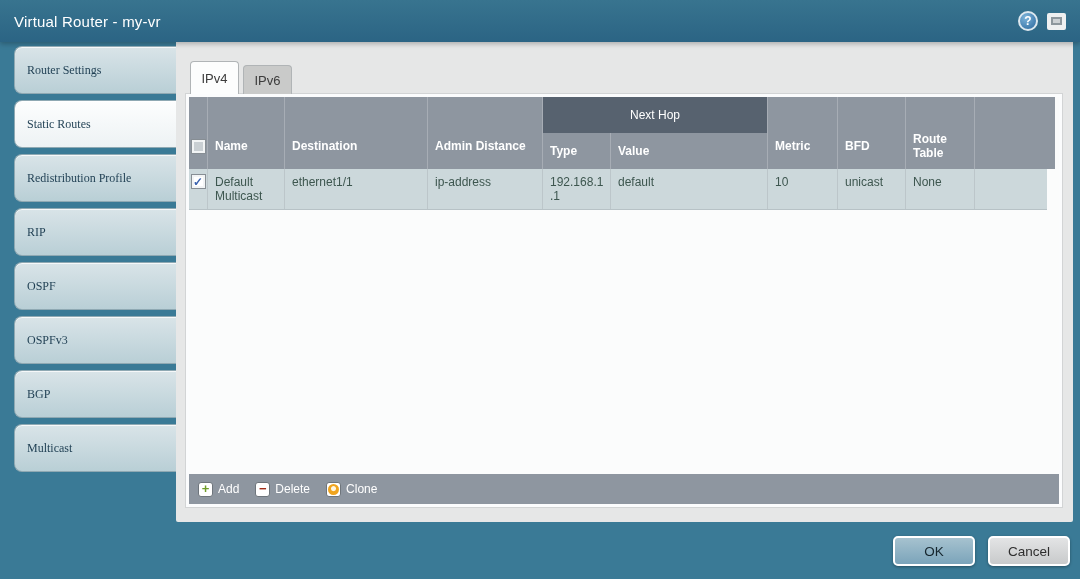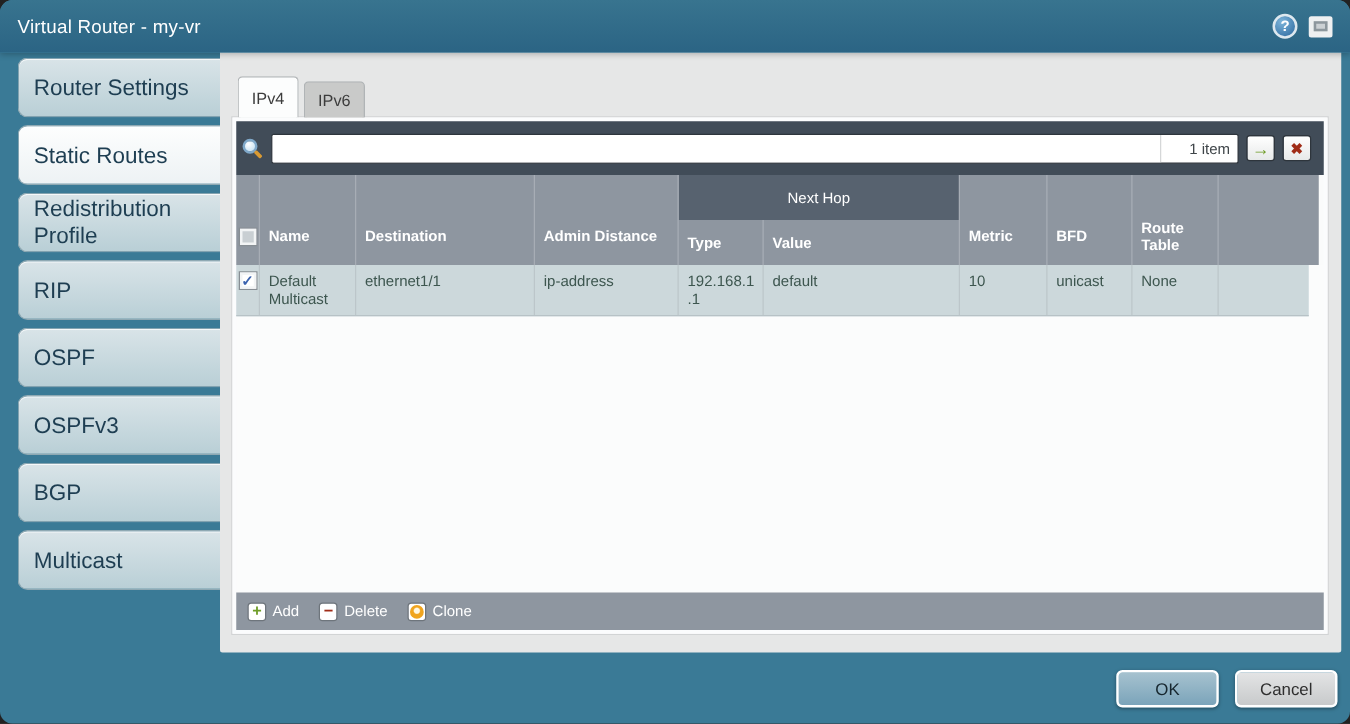--- a/index.html
+++ b/index.html
@@ -1,21 +1,20 @@
 <!DOCTYPE html>
 <html style="--titlebar-top: #38748f; --titlebar-bottom: #2b6484; --body: #3a7a96; --panel: #e6e7e7; --filterbar: #414c58; --header-gray: #8e96a0; --group-header: #57626f; --row-bg: #ccd8db; --accent-green: #6f9d28; --accent-red: #a02c17; --accent-orange: #f0a41e;"><head>
 <meta charset="utf-8">
 <style>
   html,body { margin:0; padding:0; background:#222; }
   * { box-sizing:border-box; }
   .screen {
     position:relative; width:1080px; height:579px; overflow:hidden;
     background:var(--body,#3a7a96);
     font-family:"Liberation Sans", sans-serif;
-    border-radius:10px;
     -webkit-font-smoothing:antialiased;
   }
 
   
   .titlebar {
     position:absolute; left:0; top:0; width:1080px; height:42px;
     background:linear-gradient(var(--titlebar-top,#38748f), var(--titlebar-bottom,#2b6484));
     display:flex; align-items:center; padding:0 14px;
     box-shadow:0 2px 5px rgba(0,0,0,.25);
     z-index:5;
@@ -35,21 +34,21 @@
   .window-icon .pane { width:11px; height:8px; background:#ccd1d4; border:2px solid #8d979d; }
 
   
   .sidebar { position:absolute; left:14px; top:46px; width:162px; z-index:6; }
   .nav-item {
     height:48px; margin-bottom:6px; border-radius:8px 0 0 8px;
     background:linear-gradient(#d9e4e8, #b9cfd6);
     border:1px solid #8fa9b3; border-right:none;
     box-shadow:inset 0 1px 0 rgba(255,255,255,.75);
     display:flex; align-items:center; padding-left:12px;
-    font-size:18px; color:#1e3e52; cursor:pointer;
+    font-size:12px; color:#1e3e52; cursor:pointer;font-family:Liberation Serif, serif;
   }
   .nav-item.active { background:linear-gradient(#fdfefe, #edf2f4); }
 
   
   .main-panel {
     position:absolute; left:176px; top:42px; width:897px; height:480px;
     background:var(--panel,#e6e7e7); border-radius:0 0 2px 2px;
   }
   .tabs { position:absolute; left:14px; top:19px; display:flex; align-items:flex-end; gap:4px; z-index:3; }
   .tab {
@@ -203,36 +202,20 @@
 
   <div class="main-panel">
 
     <div class="tabs">
       <div class="tab active">IPv4</div>
       <div class="tab inactive">IPv6</div>
     </div>
 
     <div class="content-frame">
 
-      <div class="search-bar">
-        <div class="magnifier">
-          <span class="lens"></span>
-          <span class="handle"></span>
-        </div>
-        <div class="search-field">
-          <input class="search-input" type="text" value="" style="">
-          <span class="item-count">1 item</span>
-        </div>
-        <div class="icon-btn">
-          <span class="arrow-glyph">→</span>
-        </div>
-        <div class="icon-btn">
-          <span class="close-glyph">✖</span>
-        </div>
-      </div>
 
       <div class="thead">
         <div class="th cb">
           <span class="checkbox"></span>
         </div>
         <div class="th">Name</div>
         <div class="th">Destination</div>
         <div class="th-group">Next Hop</div>
         <div class="th-sub c5">Type</div>
         <div class="th-sub c6">Value</div>

